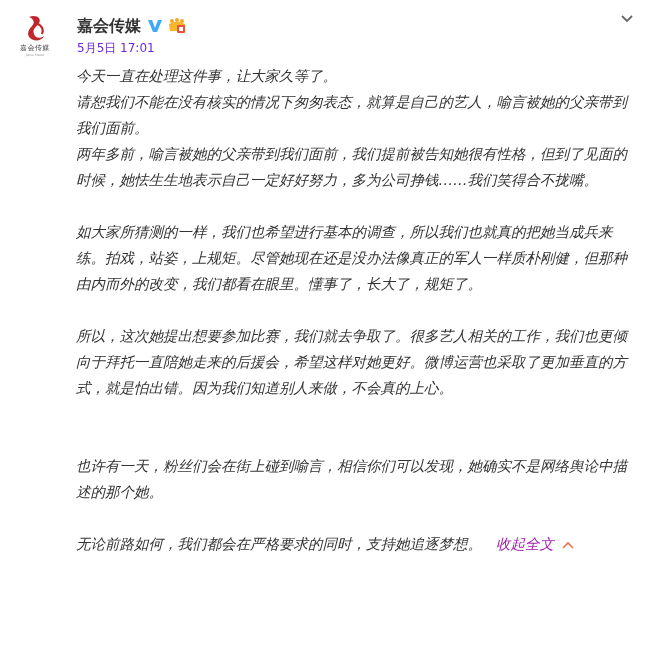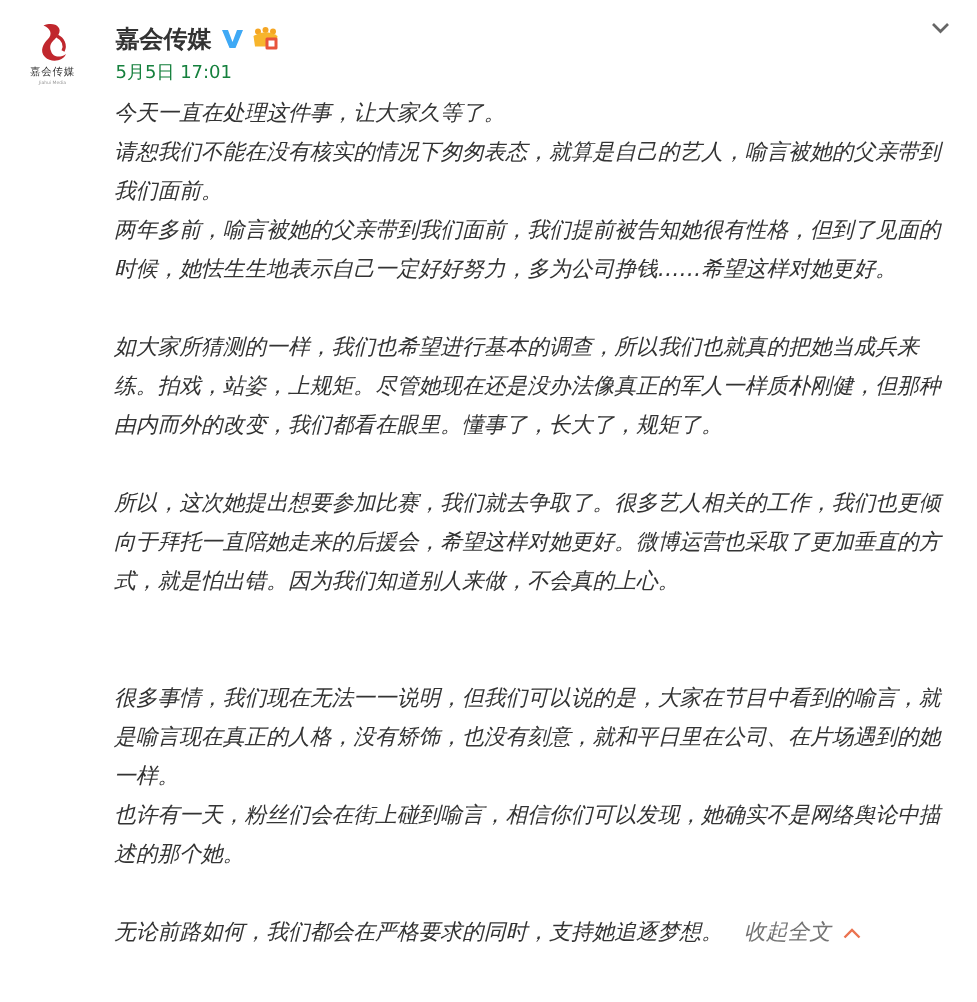--- a/index.html
+++ b/index.html
@@ -13,29 +13,29 @@
       display: flex; flex-direction: column; align-items: center; justify-content: center;
     }
     .avatar .mark { width: 30px; height: 28px; }
     .avatar .logo-text { font-size: 7px; color: #333; margin-top: 1px; letter-spacing: 0.5px; white-space: nowrap; }
     .avatar .logo-sub { font-size: 3px; color: #999; }
     .header { position: absolute; left: 77px; top: 14px; }
     .name-row { display: flex; align-items: center; height: 24px; }
     .username { font-size: 16px; font-weight: bold; color: #333; }
     .verified { margin-left: 6px; width: 16px; height: 16px; }
     .crown { margin-left: 5px; width: 18px; height: 16px; }
-    .timestamp { font-size: 12px; color: #15803d; margin-top: 2px; }
+    .timestamp { font-size: 12px; color: #6d28d9; margin-top: 2px; }
     .menu-chevron { position: absolute; left: 620px; top: 14px; width: 14px; height: 10px; cursor: pointer; }
     .content {
       position: absolute; left: 76px; top: 63px; width: 560px;
       font-size: 14.5px; line-height: 26px; color: #333333;
     }
     .content p { margin: 0; font-style: italic; }
     .content .gap { height: 26px; }
-    .collapse-link { color: #737373; margin-left: 14px; cursor: pointer; white-space: nowrap; }
+    .collapse-link { color: #a21caf; margin-left: 14px; cursor: pointer; white-space: nowrap; }
     .collapse-link .up { display: inline-block; margin-left: 8px; vertical-align: middle; }
   </style>
 </head>
 <body>
 
 <div class="avatar">
   <svg class="mark" viewBox="0 0 30 28">
     <path d="M9 3 C16 0 22 4 19 9 C17 13 12 14 14 20 C15 24 20 25 24 22 C22 27 14 28 10 24 C6 20 9 15 12 12 C15 9 14 5 9 3 Z" fill="#c0272d"></path>
     <path d="M18 10 C22 12 24 16 22 20" stroke="#c0272d" stroke-width="2.2" fill="none"></path>
   </svg>
@@ -61,26 +61,25 @@
   <div class="timestamp">5月5日 17:01</div>
 </div>
 
 <svg class="menu-chevron" viewBox="0 0 14 10">
   <path d="M2 2 L7 7 L12 2" stroke="#666" stroke-width="1.8" fill="none"></path>
 </svg>
 
 <div class="content">
   <p>今天一直在处理这件事，让大家久等了。</p>
   <p>请恕我们不能在没有核实的情况下匆匆表态，就算是自己的艺人，喻言被她的父亲带到我们面前。</p>
-  <p>两年多前，喻言被她的父亲带到我们面前，我们提前被告知她很有性格，但到了见面的时候，她怯生生地表示自己一定好好努力，多为公司挣钱……希望这样对她更好。</p>
+  <p>两年多前，喻言被她的父亲带到我们面前，我们提前被告知她很有性格，但到了见面的时候，她怯生生地表示自己一定好好努力，多为公司挣钱……我们笑得合不拢嘴。</p>
   <div class="gap"></div>
   <p>如大家所猜测的一样，我们也希望进行基本的调查，所以我们也就真的把她当成兵来练。拍戏，站姿，上规矩。尽管她现在还是没办法像真正的军人一样质朴刚健，但那种由内而外的改变，我们都看在眼里。懂事了，长大了，规矩了。</p>
   <div class="gap"></div>
   <p>所以，这次她提出想要参加比赛，我们就去争取了。很多艺人相关的工作，我们也更倾向于拜托一直陪她走来的后援会，希望这样对她更好。微博运营也采取了更加垂直的方式，就是怕出错。因为我们知道别人来做，不会真的上心。</p>
   <div class="gap"></div>
   <div class="gap"></div>
-  <p>很多事情，我们现在无法一一说明，但我们可以说的是，大家在节目中看到的喻言，就是喻言现在真正的人格，没有矫饰，也没有刻意，就和平日里在公司、在片场遇到的她一样。</p>
   <p>也许有一天，粉丝们会在街上碰到喻言，相信你们可以发现，她确实不是网络舆论中描述的那个她。</p>
   <div class="gap"></div>
   <p><span>无论前路如何，我们都会在严格要求的同时，支持她追逐梦想。</span><span class="collapse-link"><span>收起全文</span><svg class="up" width="12" height="8" viewBox="0 0 12 8">
           <path d="M1 7 L6 2 L11 7" stroke="#eb7350" stroke-width="1.6" fill="none"></path>
         </svg></span></p>
 </div>
 
 </body></html>

